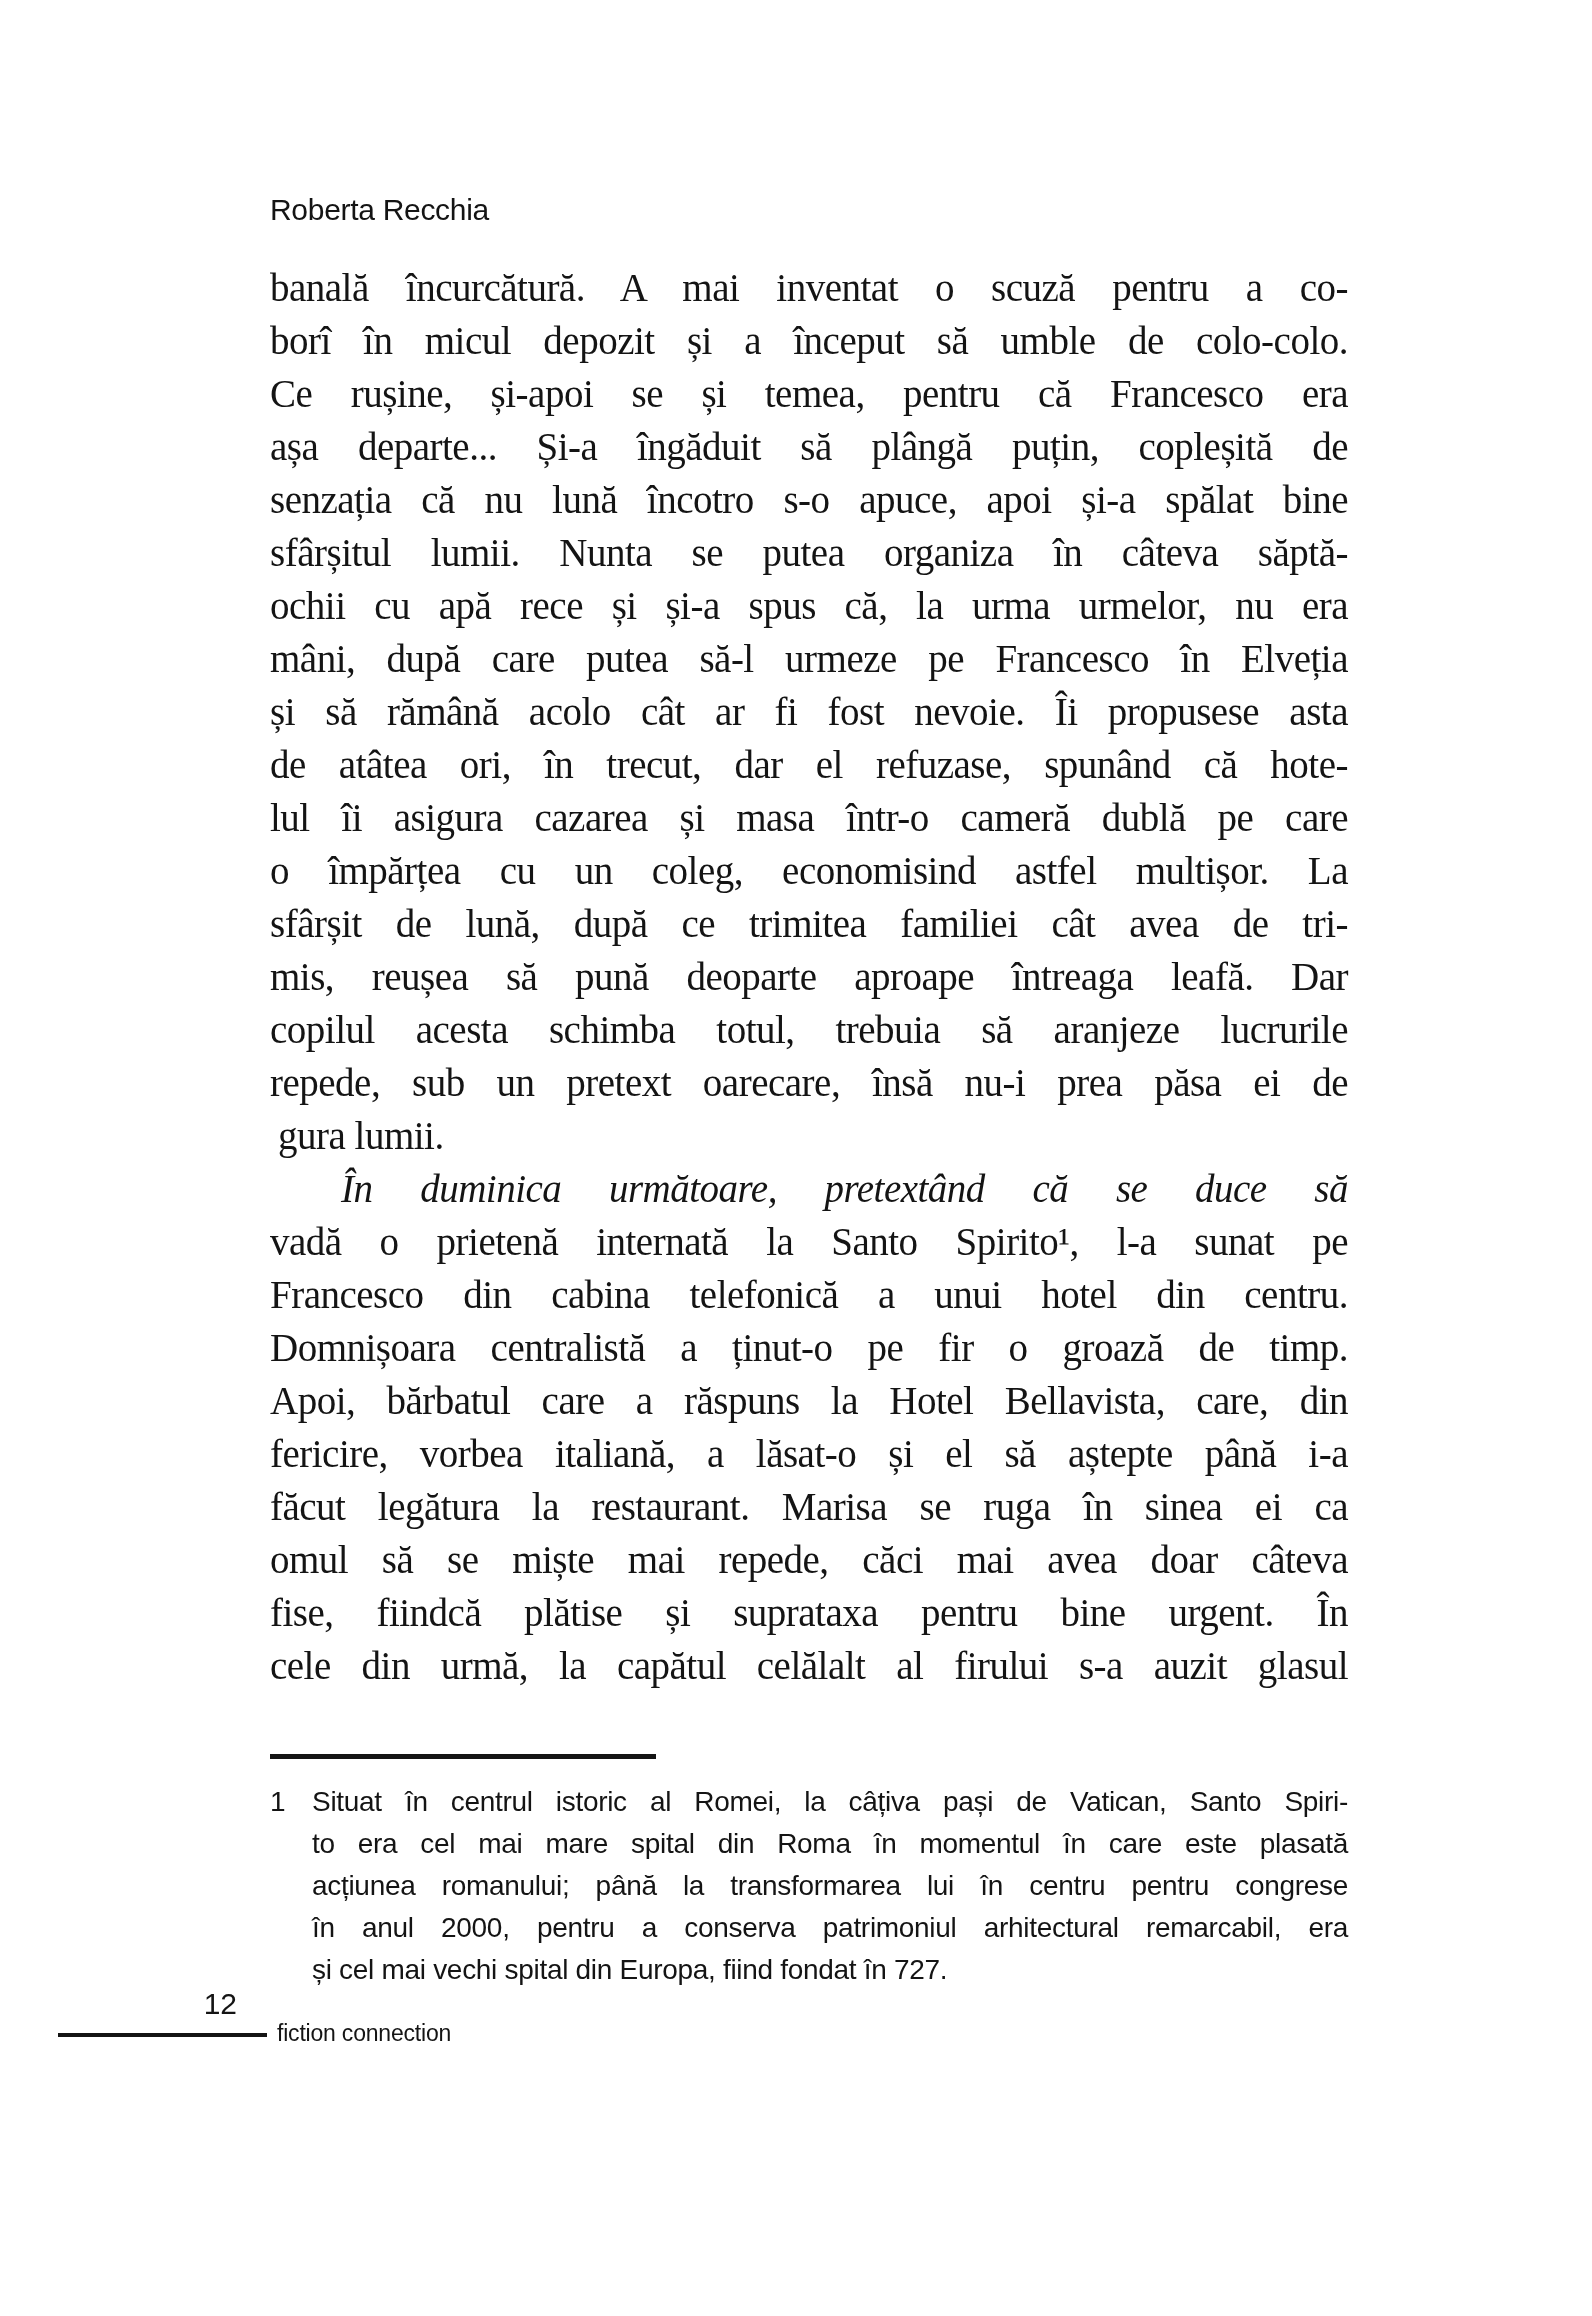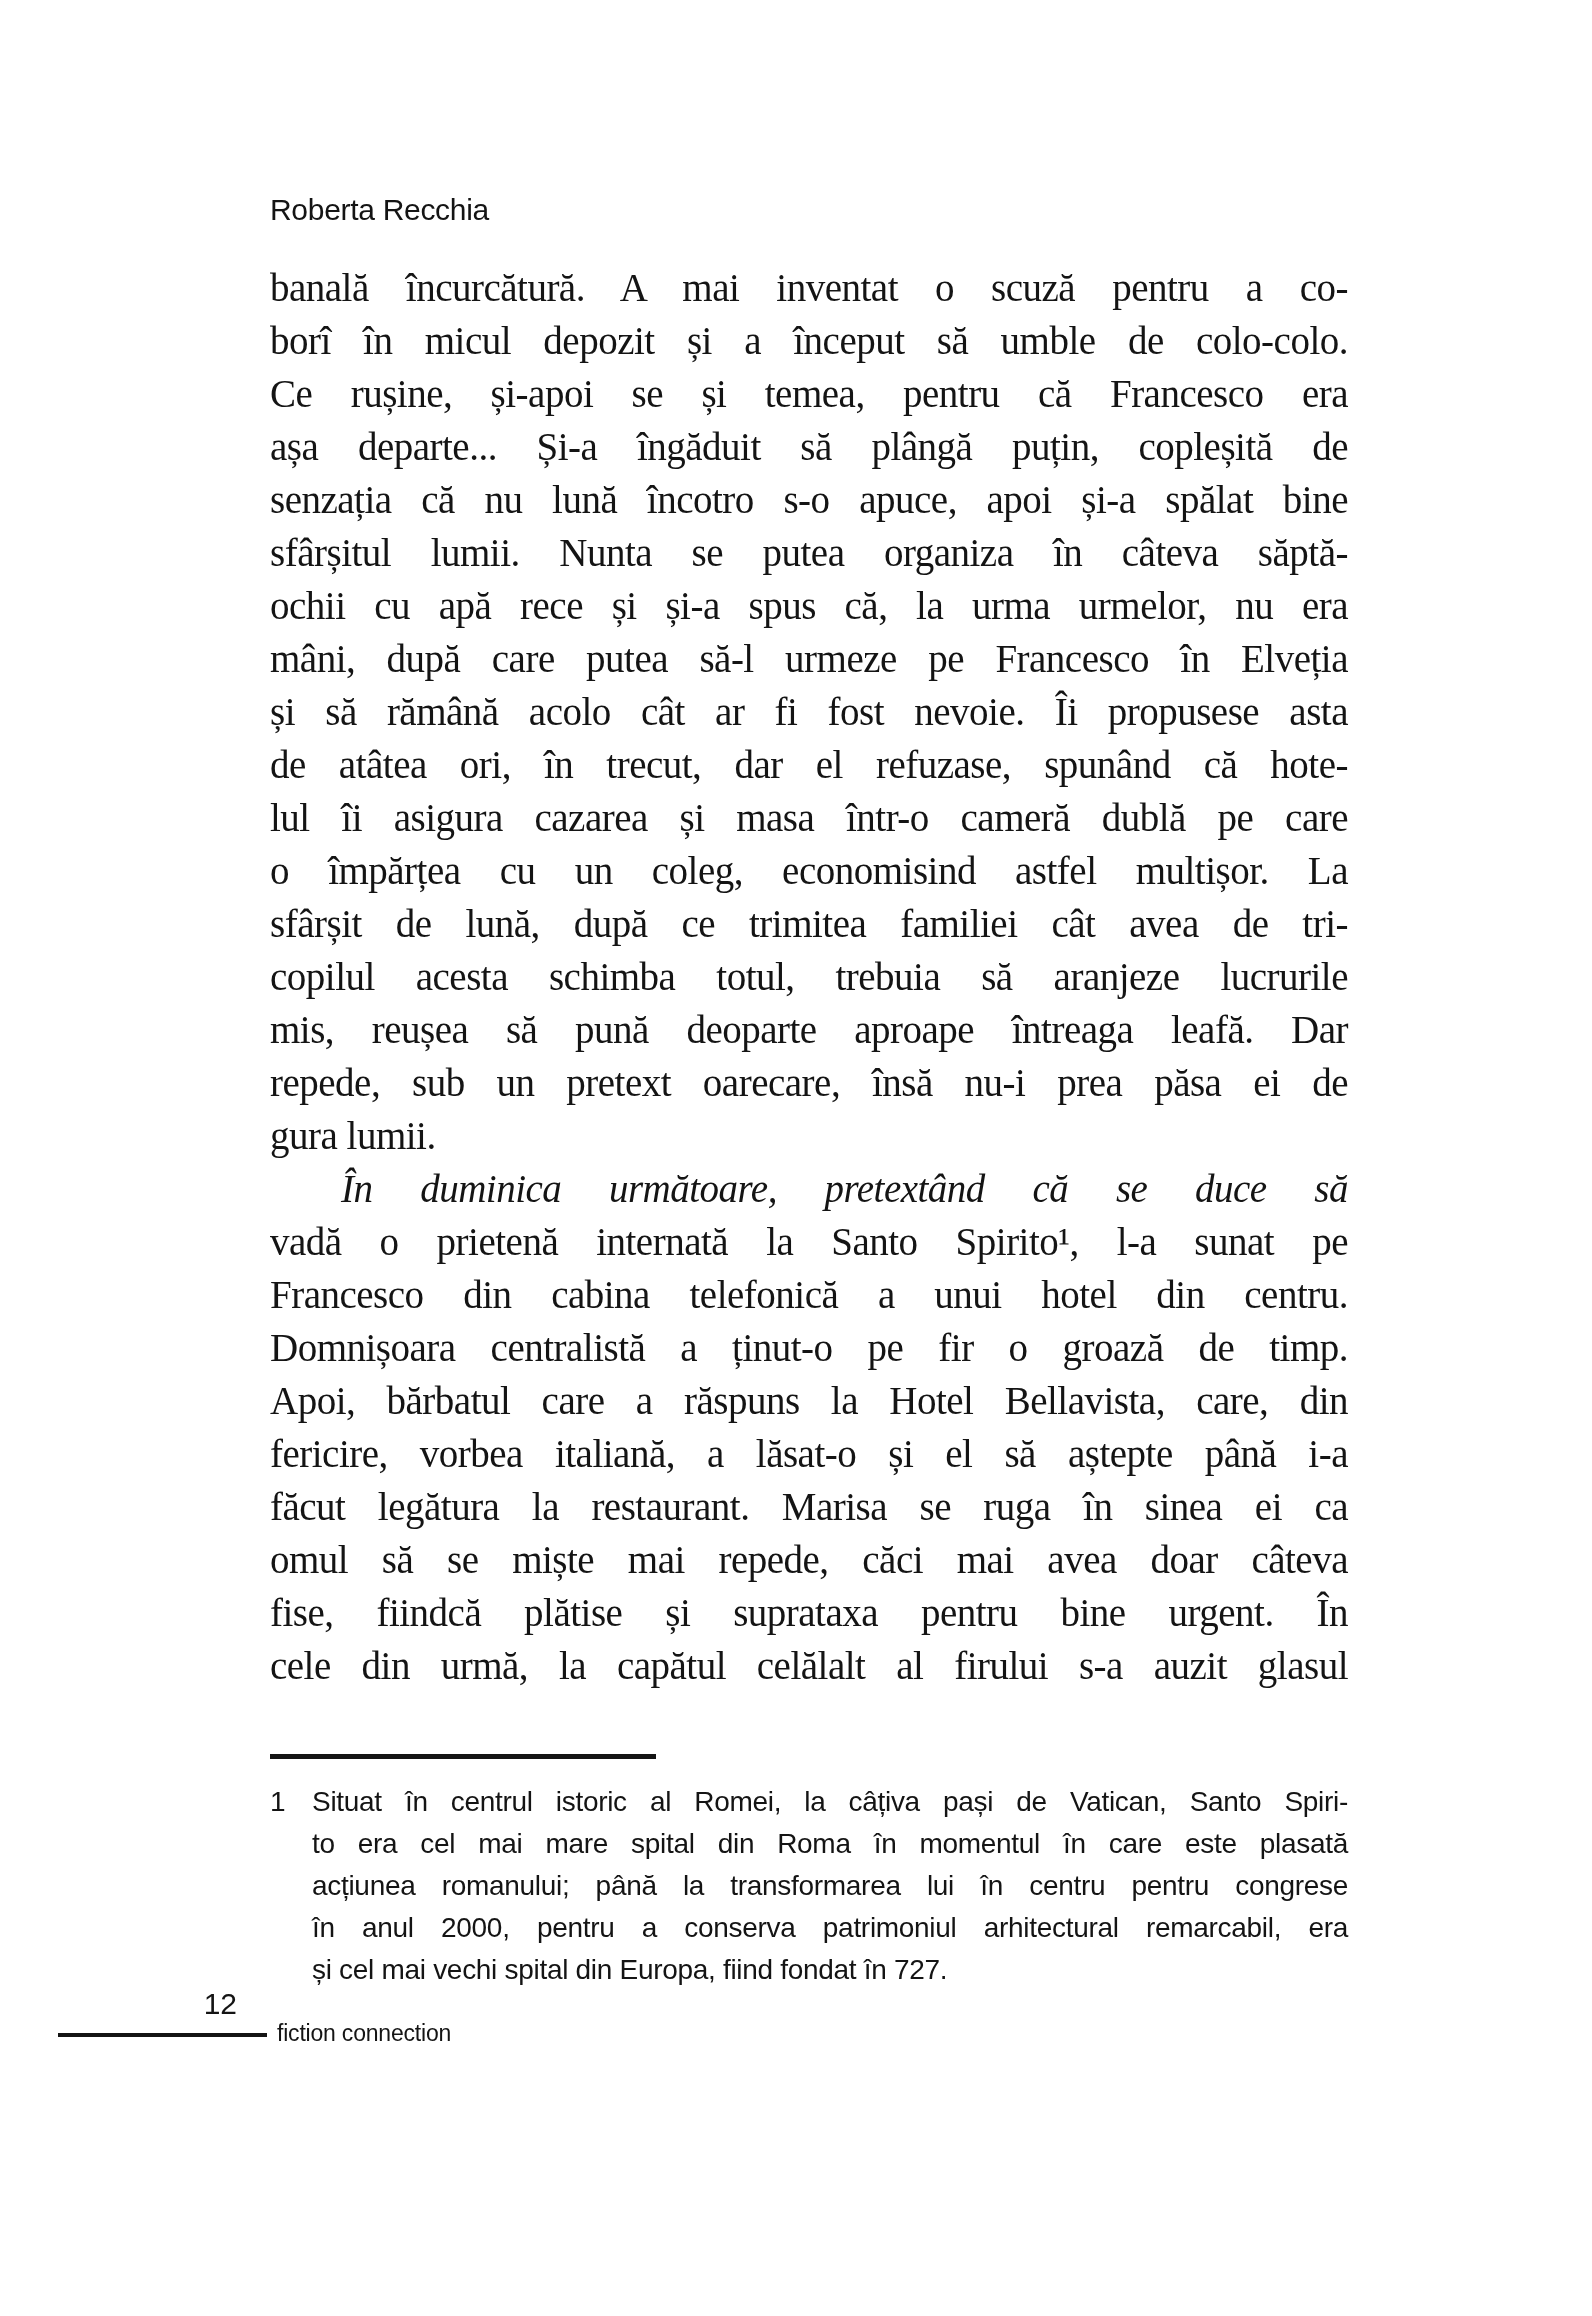--- a/index.html
+++ b/index.html
@@ -38,20 +38,21 @@
     font-size:39px;
     line-height:53px;
     letter-spacing:-0.5px;
     text-align:justify;
     text-align-last:justify;
     white-space:normal;
     color:var(--text-color);
   }
   .body-line.short{
     text-align-last:left;
+    margin-left:8px;
   }
   .body-line.indent{
     padding-left:71px;
     font-style:italic;
   }
   .footnote-rule{
     position:absolute;
     left:270px;top:1754px;
     width:386px;height:4.8px;
     background:var(--text-color);
@@ -124,22 +125,22 @@
     <div class="body-line">așa departe... Și-a îngăduit să plângă puțin, copleșită de</div>
     <div class="body-line">senzația că nu lună încotro s-o apuce, apoi și-a spălat bine</div>
     <div class="body-line">sfârșitul lumii. Nunta se putea organiza în câteva săptă-</div>
     <div class="body-line">ochii cu apă rece și și-a spus că, la urma urmelor, nu era</div>
     <div class="body-line">mâni, după care putea să-l urmeze pe Francesco în Elveția</div>
     <div class="body-line">și să rămână acolo cât ar fi fost nevoie. Îi propusese asta</div>
     <div class="body-line">de atâtea ori, în trecut, dar el refuzase, spunând că hote-</div>
     <div class="body-line">lul îi asigura cazarea și masa într-o cameră dublă pe care</div>
     <div class="body-line">o împărțea cu un coleg, economisind astfel multișor. La</div>
     <div class="body-line">sfârșit de lună, după ce trimitea familiei cât avea de tri-</div>
+    <div class="body-line">mis, reușea să pună deoparte aproape întreaga leafă. Dar</div>
     <div class="body-line">copilul acesta schimba totul, trebuia să aranjeze lucrurile</div>
-    <div class="body-line">mis, reușea să pună deoparte aproape întreaga leafă. Dar</div>
     <div class="body-line">repede, sub un pretext oarecare, însă nu-i prea păsa ei de</div>
     <div class="body-line short">gura lumii.</div>
     <div class="body-line indent">În duminica următoare, pretextând că se duce să</div>
     <div class="body-line">vadă o prietenă internată la Santo Spirito¹, l-a sunat pe</div>
     <div class="body-line">Francesco din cabina telefonică a unui hotel din centru.</div>
     <div class="body-line">Domnișoara centralistă a ținut-o pe fir o groază de timp.</div>
     <div class="body-line">Apoi, bărbatul care a răspuns la Hotel Bellavista, care, din</div>
     <div class="body-line">fericire, vorbea italiană, a lăsat-o și el să aștepte până i-a</div>
     <div class="body-line">făcut legătura la restaurant. Marisa se ruga în sinea ei ca</div>
     <div class="body-line">omul să se miște mai repede, căci mai avea doar câteva</div>

